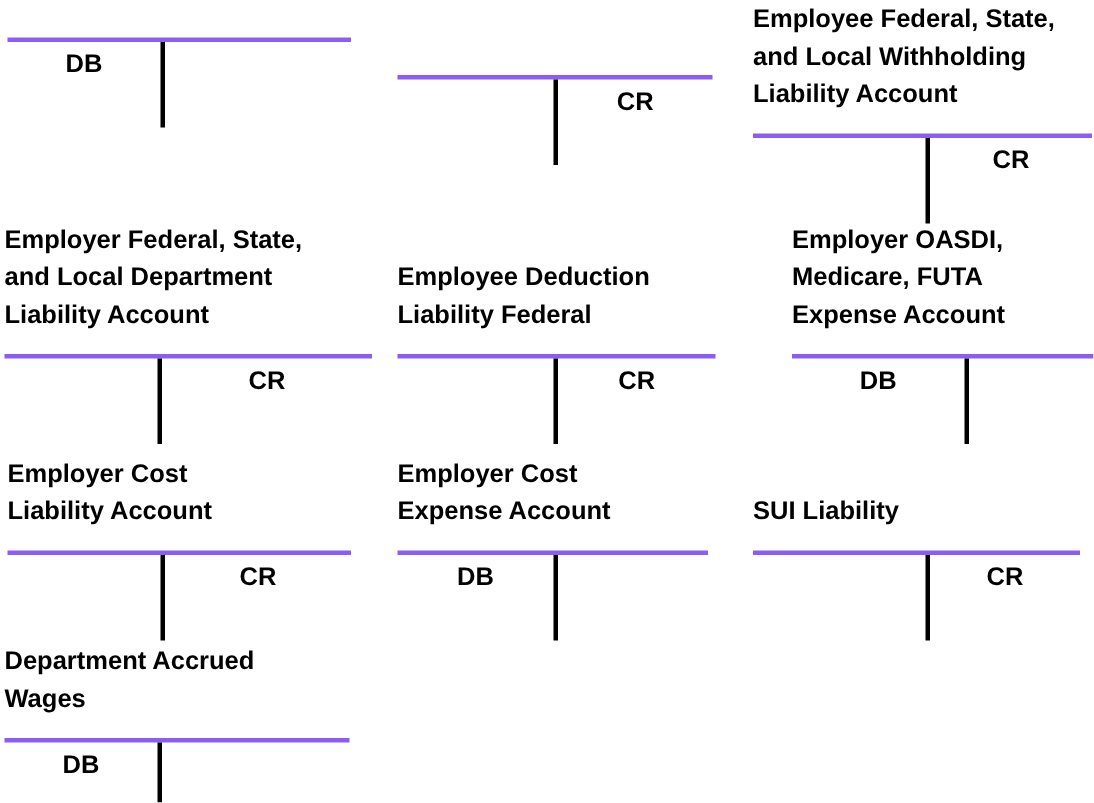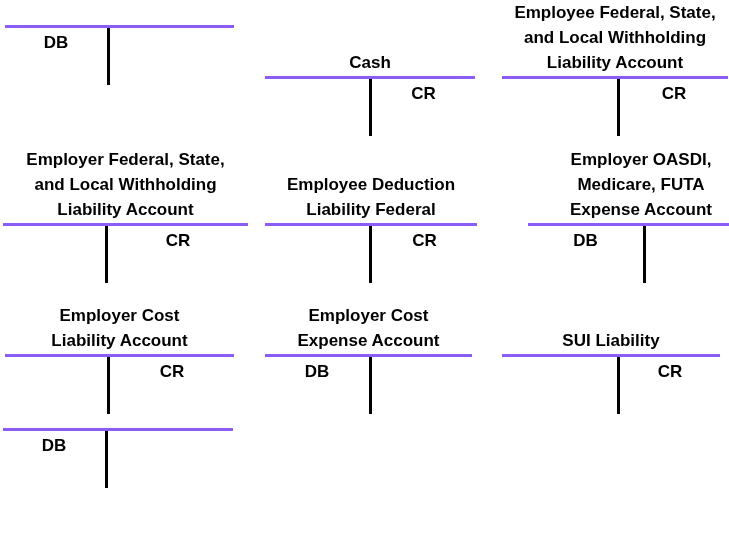--- a/index.html
+++ b/index.html
@@ -13,26 +13,25 @@
     height: 535px;
     background: #ffffff;
     overflow: hidden;
     font-family: "Liberation Sans", sans-serif;
     color: #000000;
   }
   .taccount {
     position: absolute;
   }
   .title {
-    text-align: center;
     font-size: 17px;
     font-weight: bold;
     line-height: 25px;
     white-space: pre-line;
-    padding-bottom: 1px;
+    padding-bottom: 14px;
   }
   .tee {
     position: relative;
     border-top: 3px solid #8b5cf6;
     height: 57px;
     width: 100%;
   }
   .stem {
     position: absolute;
     top: 0;
@@ -75,40 +74,39 @@
 <div id="canvas">
 
   <div class="taccount acc0 c1">
     <div class="tee">
       <div class="stem"></div>
       <div class="side-label db">DB</div>
     </div>
   </div>
 
   <div class="taccount acc1 c2">
-    <div class="title">Cash</div>
     <div class="tee">
       <div class="stem"></div>
       <div class="side-label cr">CR</div>
     </div>
   </div>
 
   <div class="taccount acc2 c3">
     <div class="title">Employee Federal, State,
 and Local Withholding
 Liability Account</div>
     <div class="tee">
       <div class="stem"></div>
       <div class="side-label cr">CR</div>
     </div>
   </div>
 
   <div class="taccount acc3 c1">
     <div class="title">Employer Federal, State,
-and Local Withholding
+and Local Department
 Liability Account</div>
     <div class="tee">
       <div class="stem"></div>
       <div class="side-label cr">CR</div>
     </div>
   </div>
 
   <div class="taccount acc4 c2">
     <div class="title">Employee Deduction
 Liability Federal</div>
@@ -148,19 +146,21 @@
 
   <div class="taccount acc8 c3">
     <div class="title">SUI Liability</div>
     <div class="tee">
       <div class="stem"></div>
       <div class="side-label cr">CR</div>
     </div>
   </div>
 
   <div class="taccount acc9 c1">
+    <div class="title">Department Accrued
+Wages</div>
     <div class="tee">
       <div class="stem"></div>
       <div class="side-label db">DB</div>
     </div>
   </div>
 
 </div>
 
 </body></html>

